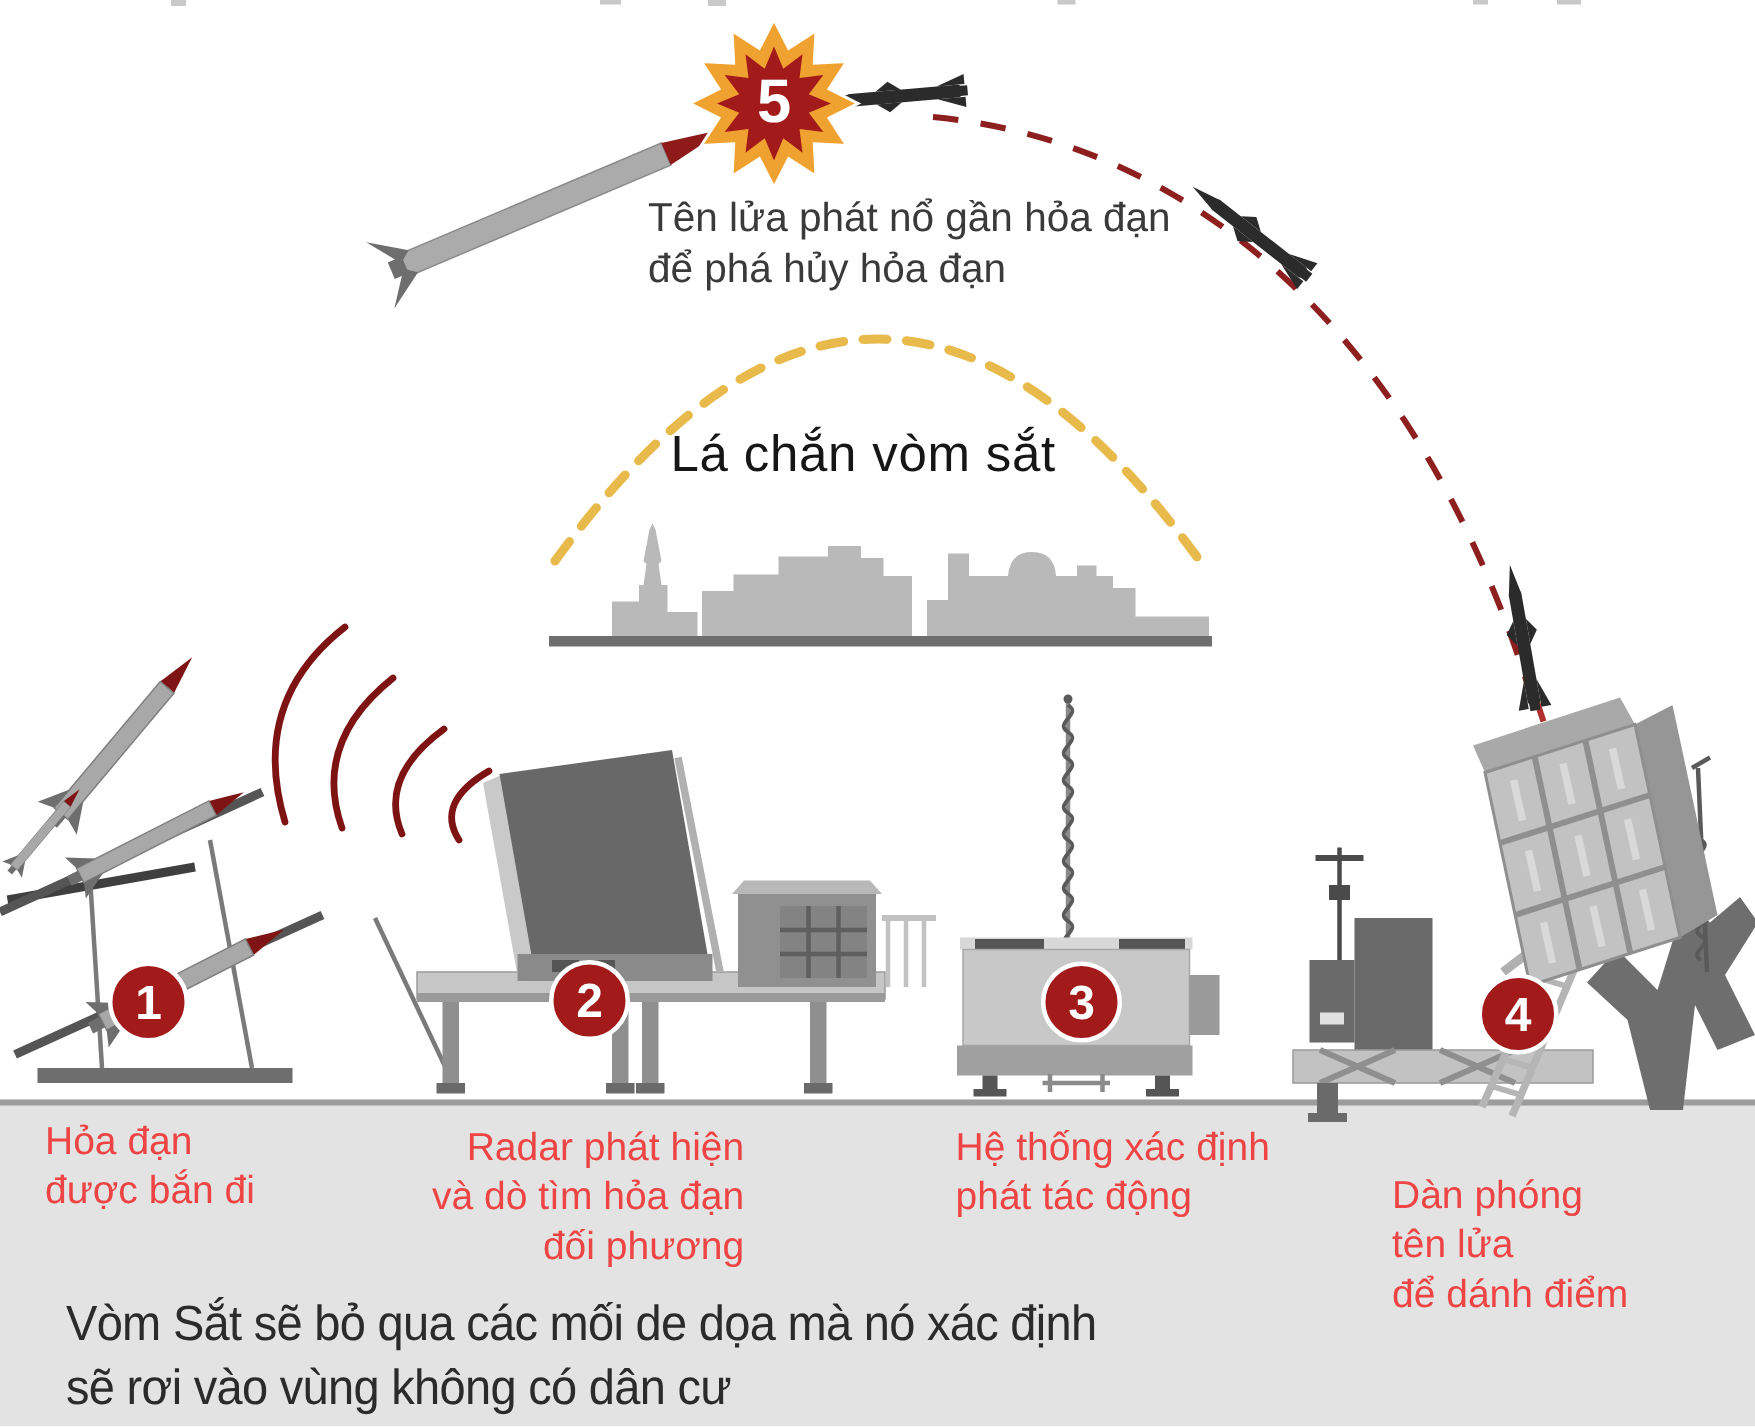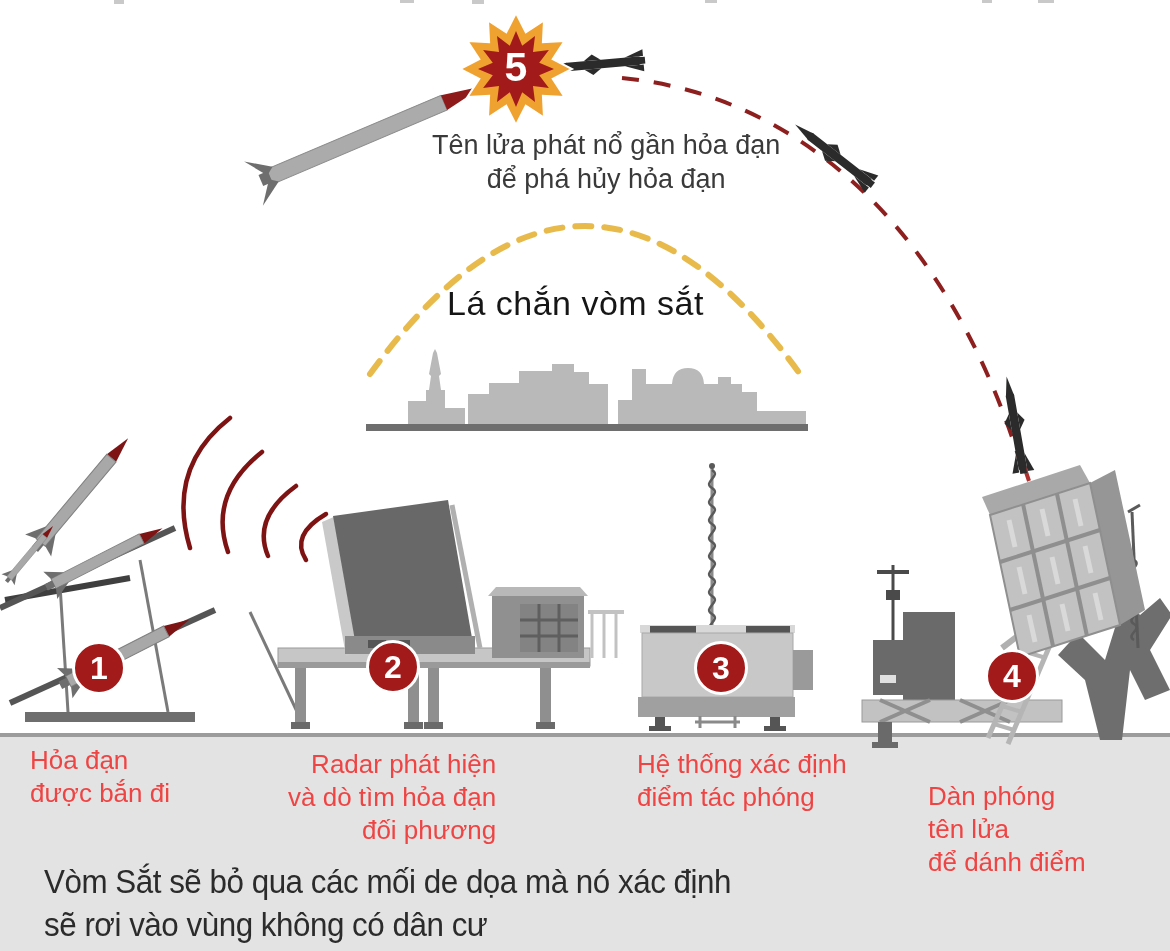--- a/index.html
+++ b/index.html
@@ -254,39 +254,39 @@
       <span>2</span>
     </div>
   <div class="badge" style="left:694px;top:641px;">
       <span>3</span>
     </div>
   <div class="badge" style="left:985px;top:649px;">
       <span>4</span>
     </div>
   <div class="badge-plain">5</div>
 
-  <div class="caption step5cap" style="left:432px;top:128px;text-align:center;">
+  <div class="caption step5cap" style="left:432px;top:128px;">
     <span>Tên lửa phát nổ gần hỏa đạn</span>
     <span>để phá hủy hỏa đạn</span>
   </div>
 
   <div class="dome-title">Lá chắn vòm sắt</div>
 
   <div class="caption" style="left:30px;top:744px;">
     <span>Hỏa đạn</span>
     <span>được bắn đi</span>
   </div>
   <div class="caption" style="left:288px;top:748px;text-align:right;">
     <span>Radar phát hiện</span>
     <span>và dò tìm hỏa đạn</span>
     <span>đối phương</span>
   </div>
   <div class="caption" style="left:637px;top:748px;">
     <span>Hệ thống xác định</span>
-    <span>điểm tác phóng</span>
+    <span>phát tác động</span>
   </div>
   <div class="caption" style="left:928px;top:744px;margin-top:36px;">
     <span>Dàn phóng</span>
     <span>tên lửa</span>
     <span>để dánh điểm</span>
   </div>
 
   <div class="footer">
     <span>Vòm Sắt sẽ bỏ qua các mối de dọa mà nó xác định</span>
     <span>sẽ rơi vào vùng không có dân cư</span>

